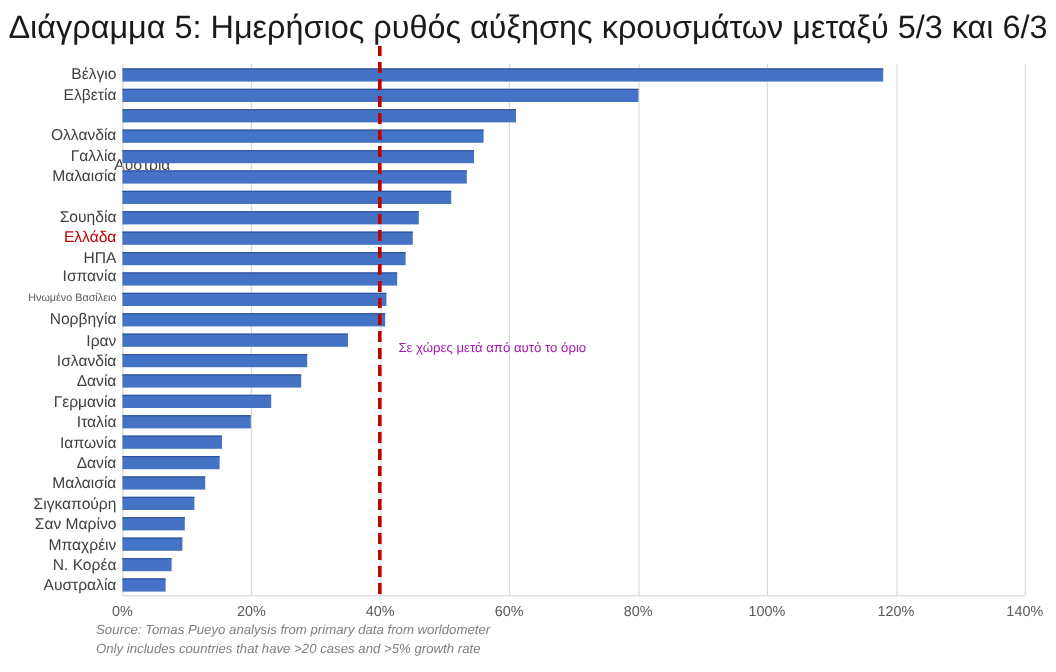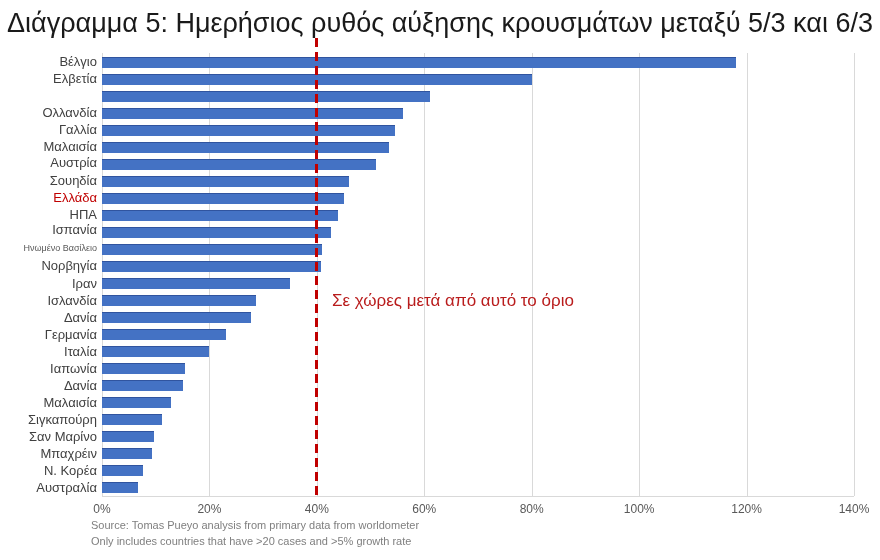--- a/index.html
+++ b/index.html
@@ -12,41 +12,41 @@
   .gridline{position:absolute;top:0;bottom:0;width:1px;background:#d9d9d9;}
   .axis-bottom{position:absolute;left:0;right:0;bottom:-1px;height:1px;background:#d9d9d9;}
   .bar{position:absolute;left:0;height:10px;background:#4472c4;border-top:1px solid #30549f;}
   #cat-labels{position:absolute;left:0;top:53px;width:97px;height:443px;}
   .cat-label{position:absolute;left:0;width:97px;text-align:right;
              font-size:13px;color:#404040;white-space:nowrap;}
   .cat-label.small{font-size:9px;color:#595959;}
   .cat-label.highlight{color:#c00000;}
   .threshold{position:absolute;left:315px;top:38px;width:3px;height:460px;
              background:repeating-linear-gradient(to bottom,#c00000 0 9px,transparent 9px 14px);}
-  .annotation{position:absolute;left:332px;top:290px;font-size:17px;line-height:22px;
-              color:#b91c1c;white-space:nowrap;}
+  .annotation{position:absolute;left:332px;top:279px;font-size:11px;line-height:22px;
+              color:#a21caf;white-space:nowrap;}
   #x-ticks{position:absolute;left:102px;top:502px;width:752px;height:16px;}
   .x-tick{position:absolute;top:0;width:60px;margin-left:-30px;text-align:center;
           font-size:12px;color:#595959;}
-  .source{position:absolute;left:91px;top:518px;font-size:11px;line-height:15.5px;
-          color:#7f7f7f;}
+  .source{position:absolute;left:80px;top:518px;font-size:11px;line-height:15.5px;
+          font-style:italic;color:#7f7f7f;}
 </style>
 </head>
 <body>
 
 <div id="page">
   <div class="title">Διάγραμμα 5: Ημερήσιος ρυθός αύξησης κρουσμάτων μεταξύ 5/3 και 6/3</div>
 
   <div id="cat-labels">
       <div class="cat-label" style="top: 0px; height: 17.0385px; line-height: 17.0385px;">Βέλγιο</div>
       <div class="cat-label" style="top: 17.0385px; height: 17.0385px; line-height: 17.0385px;">Ελβετία</div>
       <div class="cat-label" style="top: 34.0769px; height: 17.0385px; line-height: 17.0385px;"></div>
       <div class="cat-label" style="top: 51.1154px; height: 17.0385px; line-height: 17.0385px;">Ολλανδία</div>
       <div class="cat-label" style="top: 68.1538px; height: 17.0385px; line-height: 17.0385px;">Γαλλία</div>
-      <div class="cat-label" style="top: 101px; height: 17.0385px; line-height: 17.0385px;">Αυστρία</div>
+      <div class="cat-label" style="top: 76px; height: 17.0385px; line-height: 17.0385px; padding-left: 45px;">Αυστρία</div>
       <div class="cat-label" style="top: 85px; height: 17.0385px; line-height: 17.0385px;">Μαλαισία</div>
       <div class="cat-label" style="top: 119.269px; height: 17.0385px; line-height: 17.0385px;">Σουηδία</div>
       <div class="cat-label highlight" style="top: 136.308px; height: 17.0385px; line-height: 17.0385px;">Ελλάδα</div>
       <div class="cat-label" style="top: 153.346px; height: 17.0385px; line-height: 17.0385px;">ΗΠΑ</div>
       <div class="cat-label" style="top: 168px; height: 17.0385px; line-height: 17.0385px;">Ισπανία</div>
       <div class="cat-label small" style="top: 187.423px; height: 17.0385px; line-height: 17.0385px;">Ηνωμένο Βασίλειο</div>
       <div class="cat-label" style="top: 204.462px; height: 17.0385px; line-height: 17.0385px;">Νορβηγία</div>
       <div class="cat-label" style="top: 221.5px; height: 17.0385px; line-height: 17.0385px;">Ιραν</div>
       <div class="cat-label" style="top: 238.538px; height: 17.0385px; line-height: 17.0385px;">Ισλανδία</div>
       <div class="cat-label" style="top: 255.577px; height: 17.0385px; line-height: 17.0385px;">Δανία</div>

